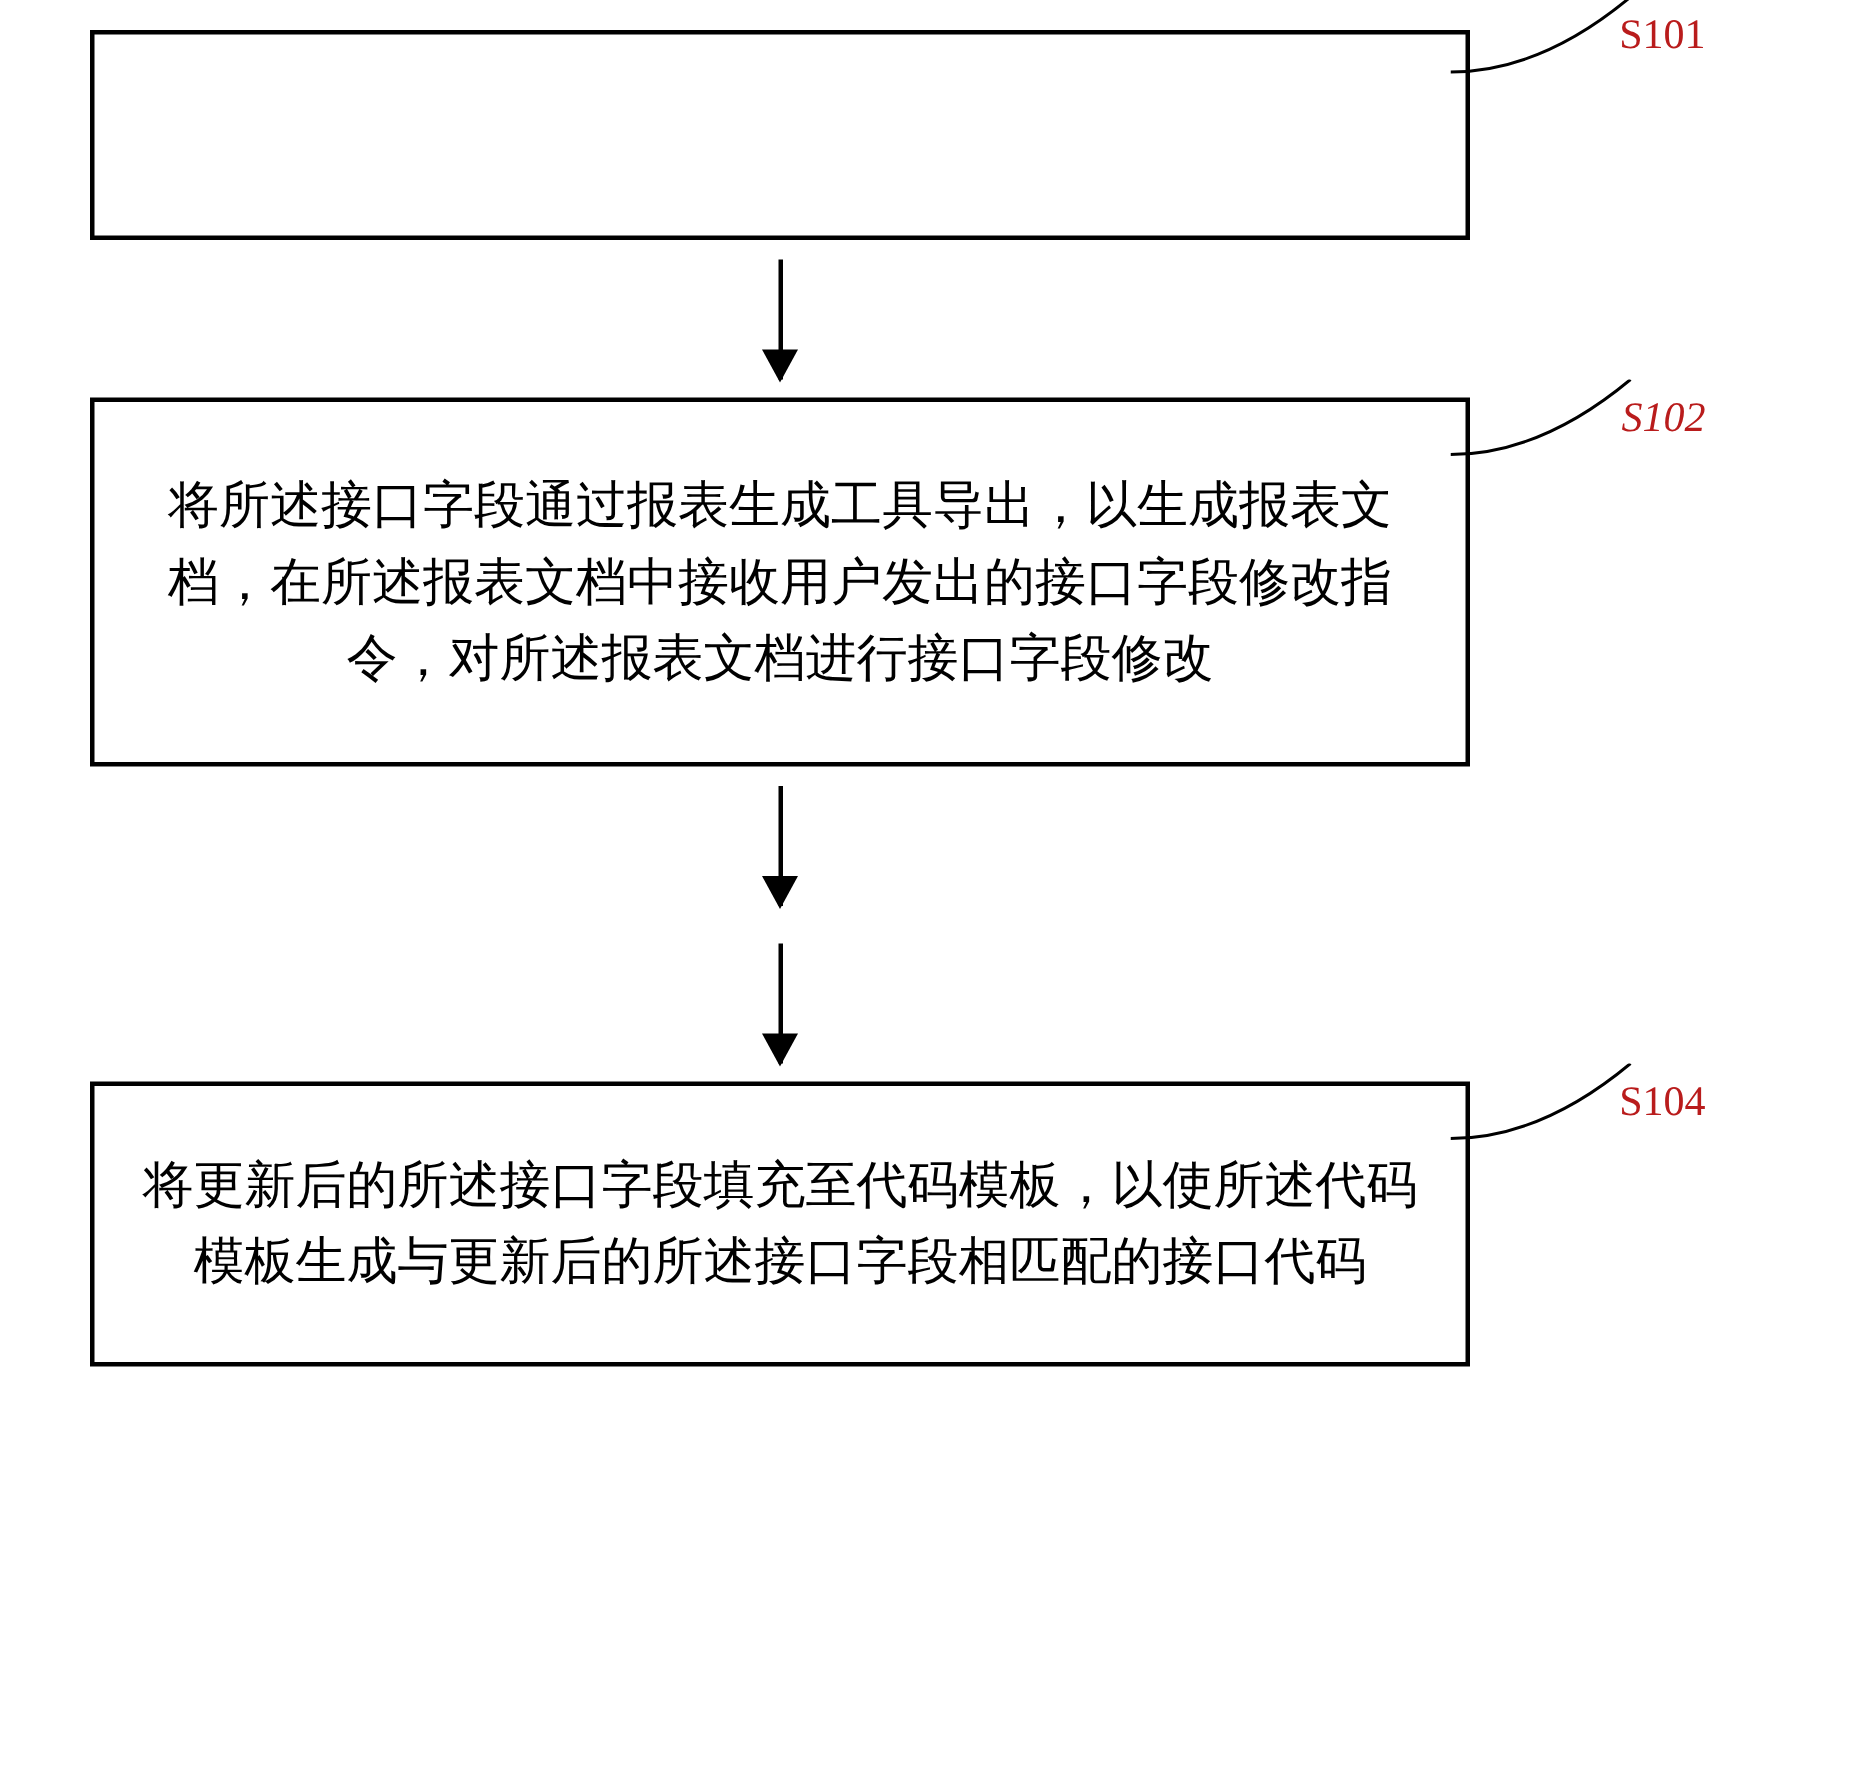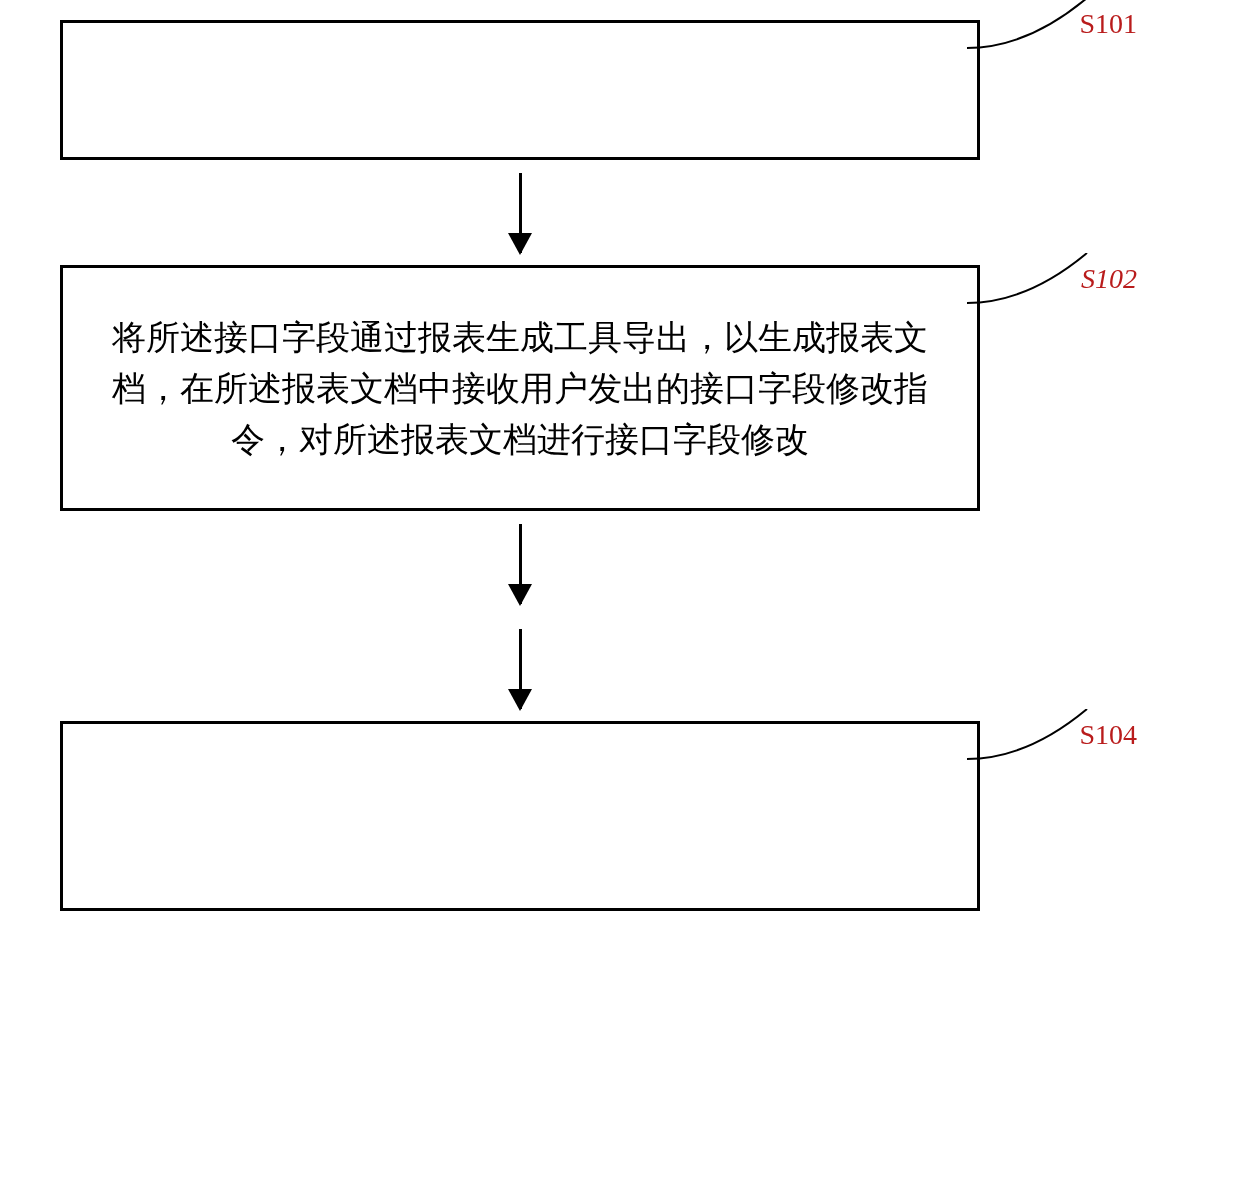--- a/index.html
+++ b/index.html
@@ -121,19 +121,20 @@
   </div>
 
 
   <div class="arrow-container">
     <div class="arrow-line">
       <div class="arrow-head"></div>
     </div>
   </div>
 
   <div class="step-box step-4">
+    <span>将更新后的所述接口字段填充至代码模板，以使所述代码模板生成与更新后的所述接口字段相匹配的接口代码</span>
     <svg class="curve" style="right: -130px; top: -15px; width: 140px; height: 60px;">
       <path d="M 0 50 Q 60 50 120 0" stroke="#000" stroke-width="2" fill="none"></path>
     </svg>
     <span class="label label-4">S104</span>
   </div>
 
 </div>
 
 </body></html>

